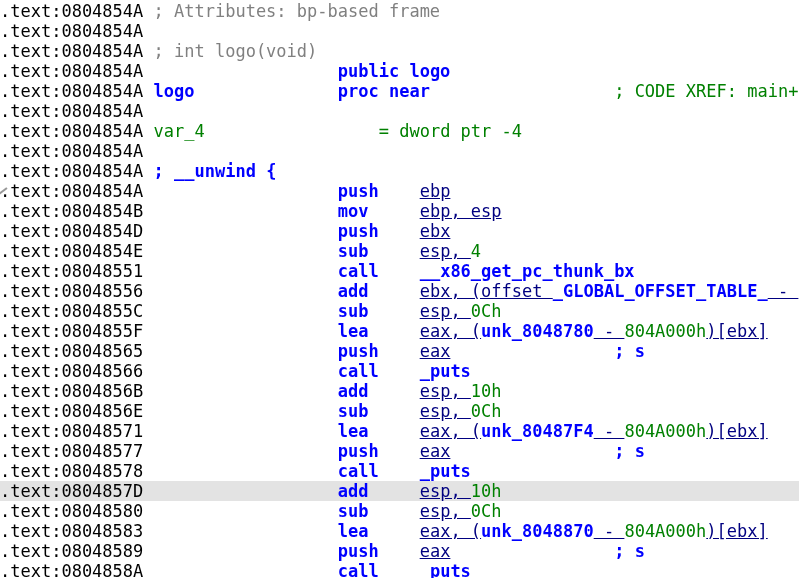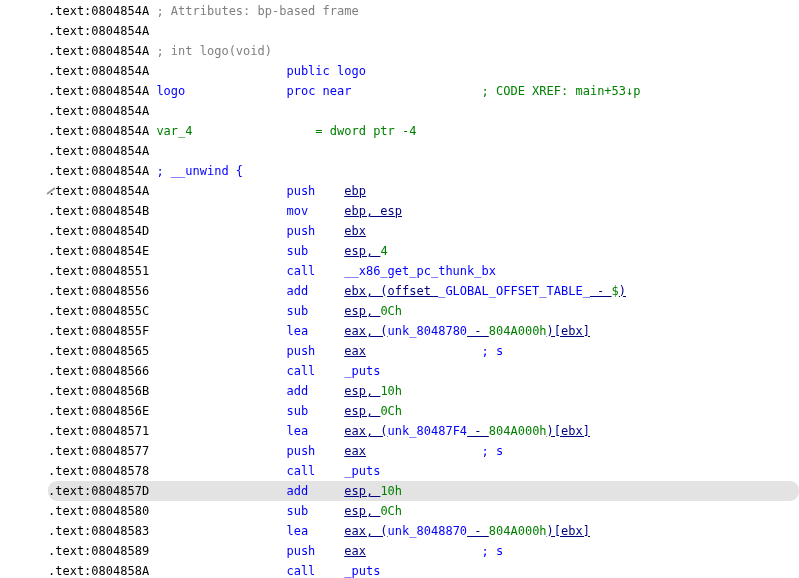--- a/index.html
+++ b/index.html
@@ -8,35 +8,34 @@
     background: #ffffff;
     width: 799px;
     height: 578px;
     overflow: hidden;
   }
   #disasm {
     position: relative;
     width: 799px;
     height: 578px;
     font-family: "DejaVu Sans Mono", "Liberation Mono", monospace;
-    font-size: 12px;
+    font-size: 17px;
     line-height: 20px;
     white-space: pre;
     padding-top: 1px;
     box-sizing: border-box;
-    padding-left: 48px;
   }
   .line {
     position: relative;
     height: 20px;
   }
-  .line.hl { background: var(--c-highlight_bg); border-radius: 9px; }
+  .line.hl { background: var(--c-highlight_bg); }
   .seg-addr  { color: var(--c-address); }
   .seg-gray  { color: var(--c-comment); }
-  .seg-blue  { color: var(--c-keyword); }
+  .seg-blue  { color: var(--c-keyword); font-weight: bold; }
   .seg-navy  { color: var(--c-operand); text-decoration: underline; }
   .seg-green { color: var(--c-number); }
   .seg-text  { color: var(--c-address); }
   .flow-marker {
     position: absolute;
     left: -2px;
     top: 9px;
     width: 10px;
     height: 2px;
     background: var(--c-marker);

